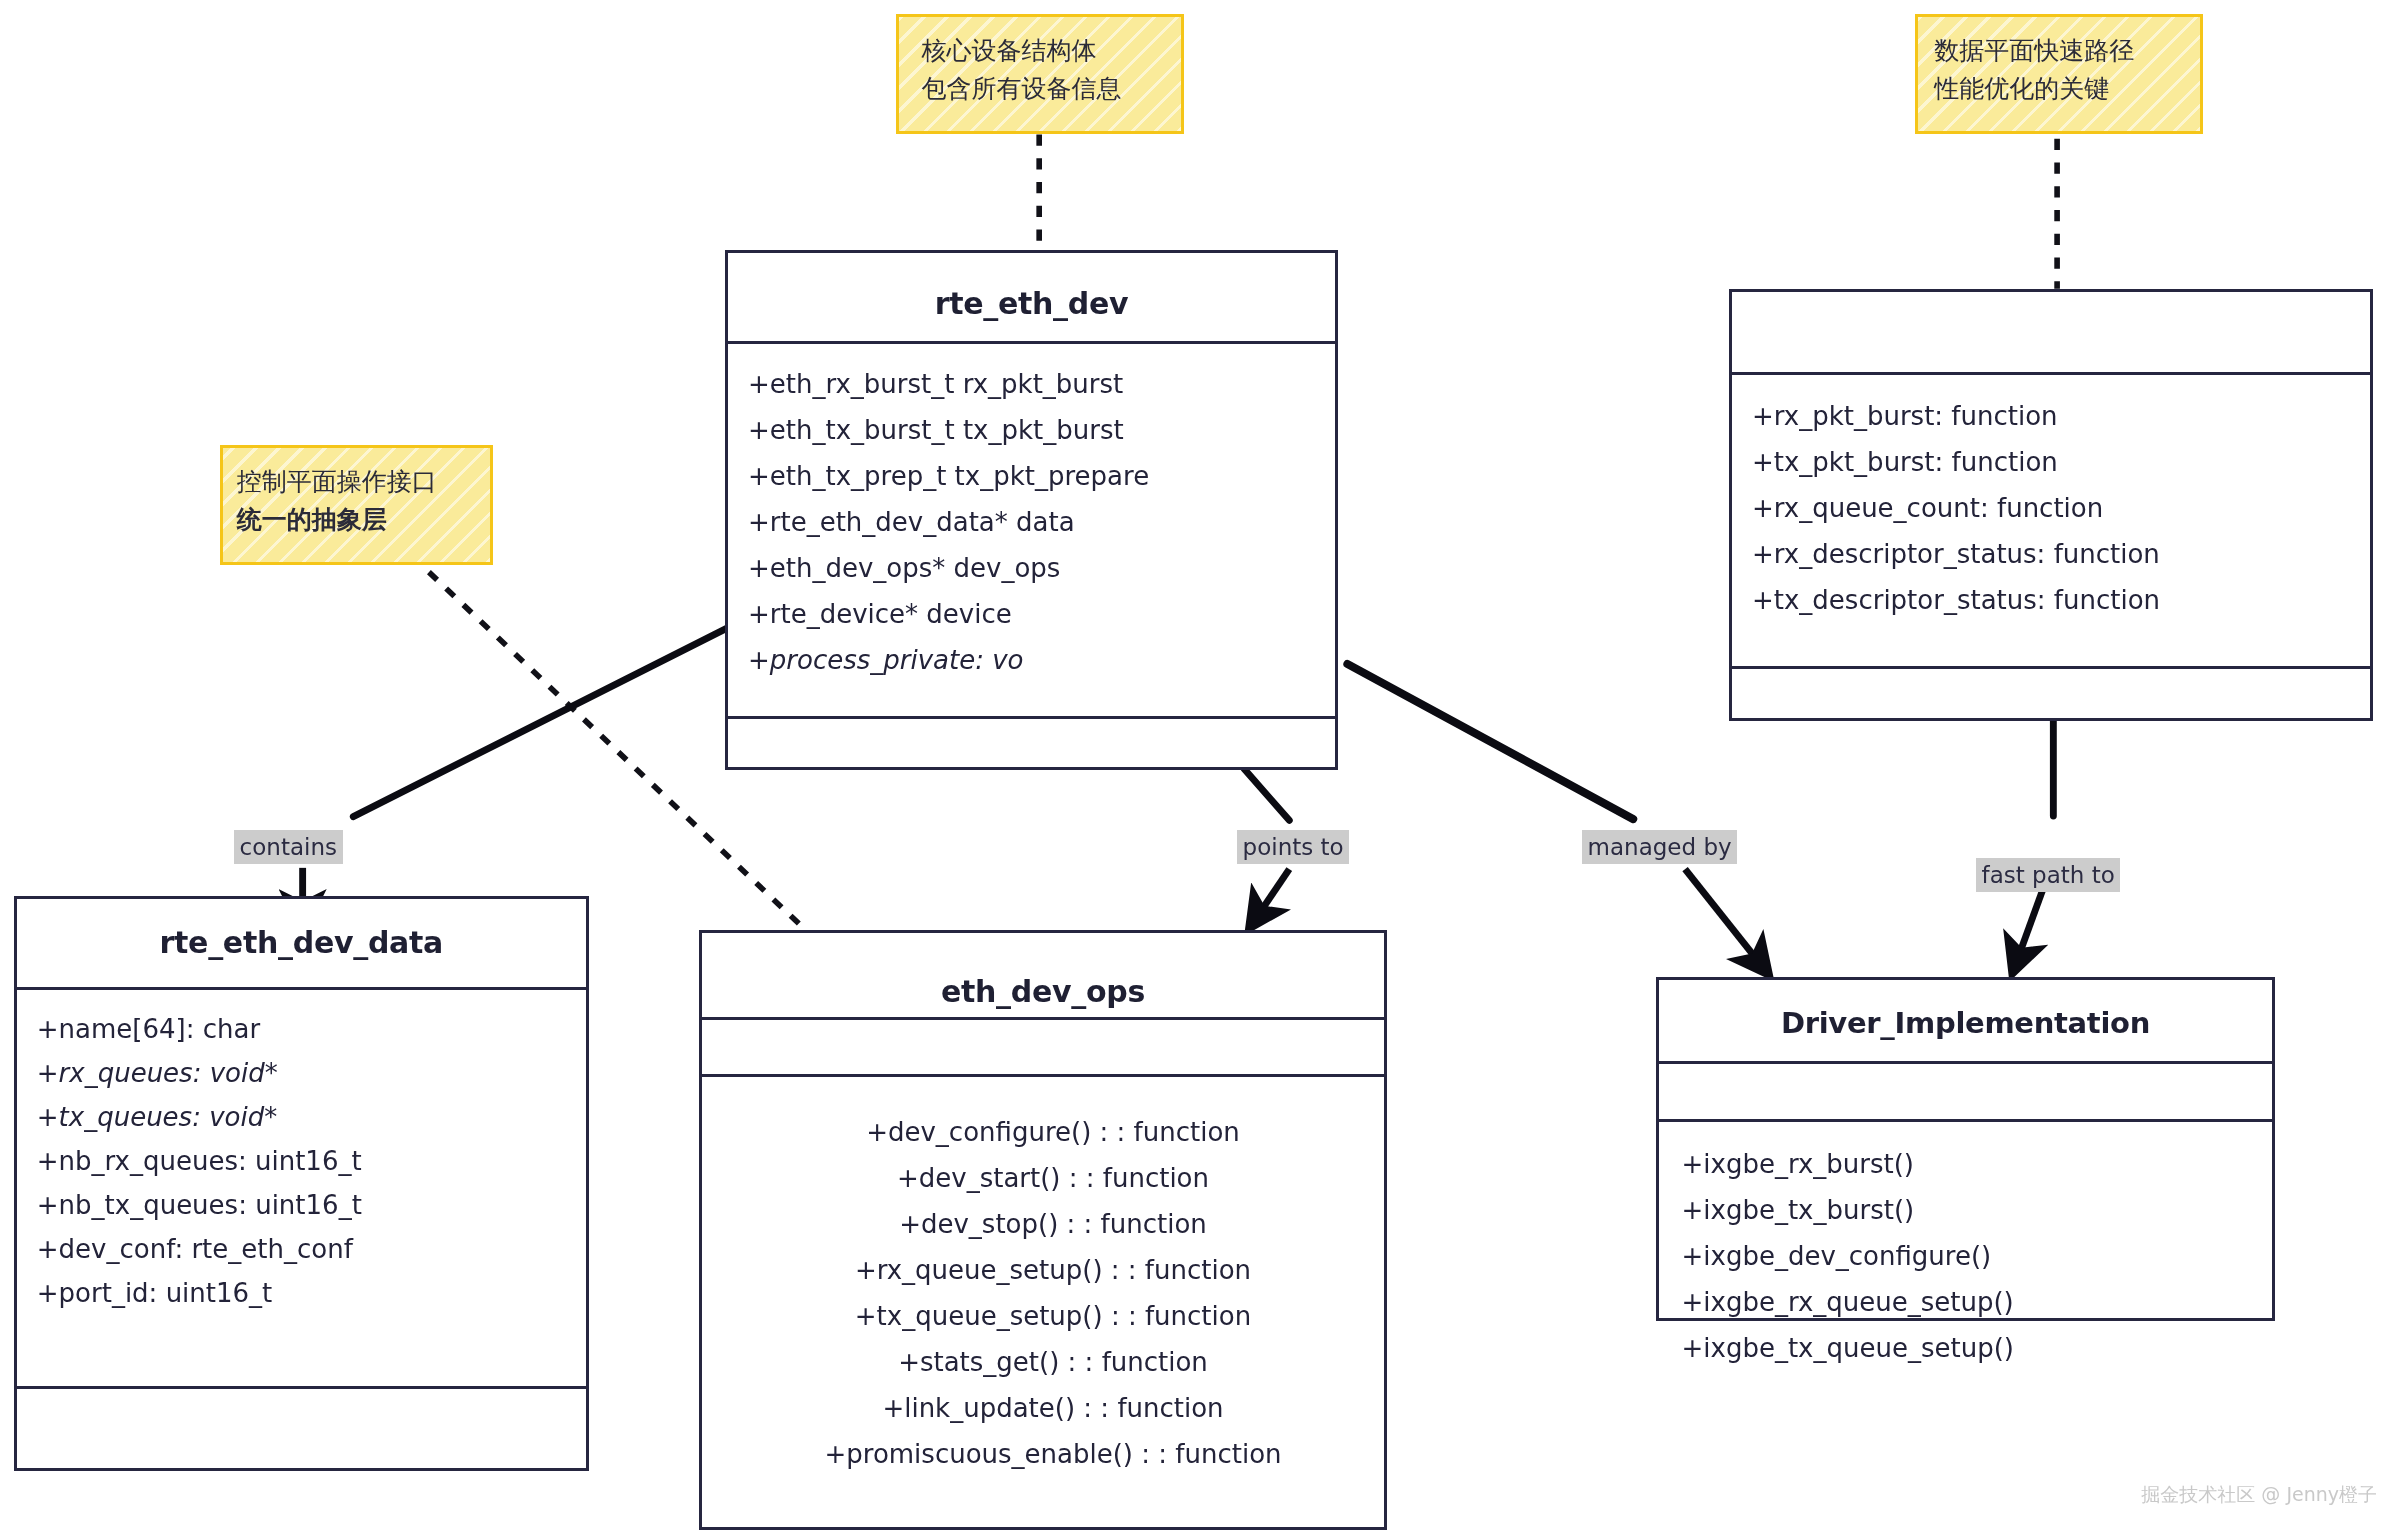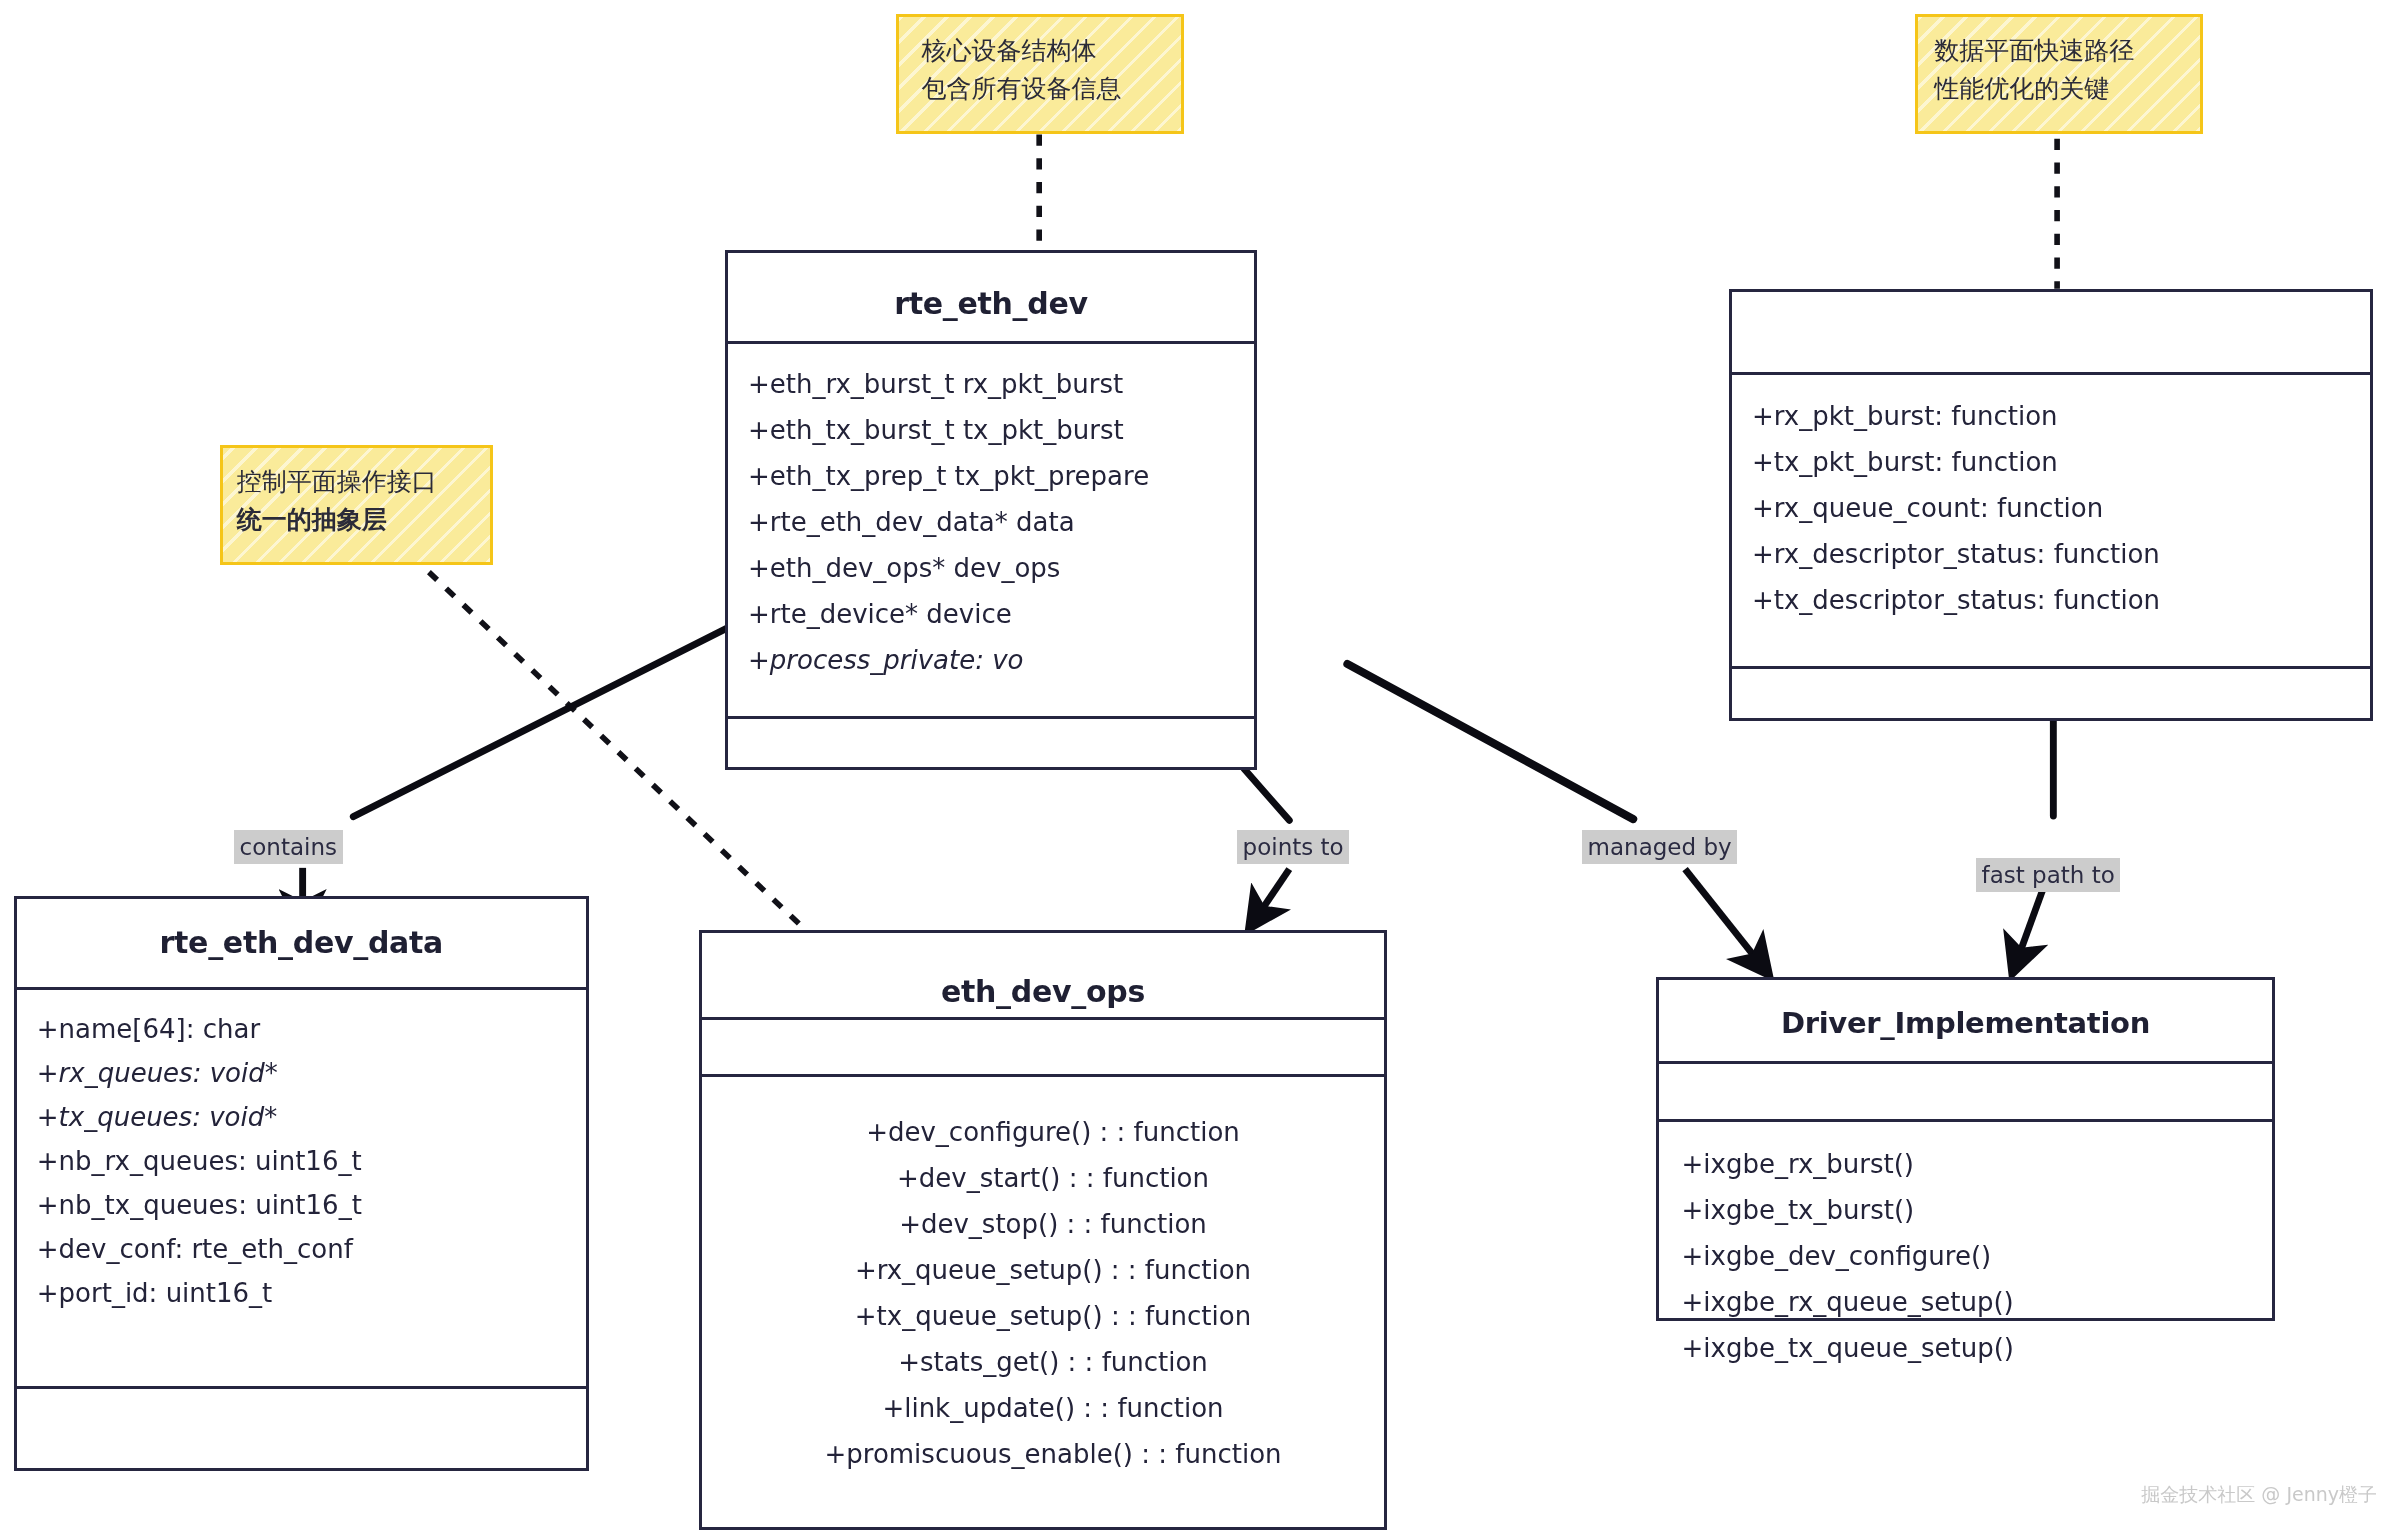--- a/index.html
+++ b/index.html
@@ -145,21 +145,21 @@
   <div class="note" style="left:1915px; top:13.8px; width:288px; height:120px;">
     <div class="note-line" style="font-size:25px; padding:16.3px 0 0 16.3px;">数据平面快速路径</div>
     <div class="note-line" style="font-size:25px; padding:2.5px 0 0 16.3px;">性能优化的关键</div>
   </div>
 
   <div class="note" style="left:220px; top:445px; width:273px; height:120px;">
     <div class="note-line" style="font-size:25px; padding:16.3px 0 0 13.8px;">控制平面操作接口</div>
     <div class="note-line" style="font-size:25px; padding:2.5px 0 0 13.8px;font-weight:bold;">统一的抽象层</div>
   </div>
 
-  <div class="uml-box" style="left:725px; top:250px; width:532px; height:520px;">
+  <div class="uml-box" style="left:725px; top:250px; width:613px; height:520px;">
     <div class="uml-title" style="font-size:30px; padding-top:33px;">rte_eth_dev</div>
     <div class="uml-sep" style="top:88px;"></div>
     <div class="uml-members" style="top:108px; padding-left:20px;">
       <div class="uml-member" style="font-size:26px; line-height:46px;">+eth_rx_burst_t rx_pkt_burst</div>
       <div class="uml-member" style="font-size:26px; line-height:46px;">+eth_tx_burst_t tx_pkt_burst</div>
       <div class="uml-member" style="font-size:26px; line-height:46px;">+eth_tx_prep_t tx_pkt_prepare</div>
       <div class="uml-member" style="font-size:26px; line-height:46px;">+rte_eth_dev_data* data</div>
       <div class="uml-member" style="font-size:26px; line-height:46px;">+eth_dev_ops* dev_ops</div>
       <div class="uml-member" style="font-size:26px; line-height:46px;">+rte_device* device</div>
       <div class="uml-member italic" style="font-size:26px; line-height:46px; width:275px; overflow:hidden;">+process_private: void*</div>

